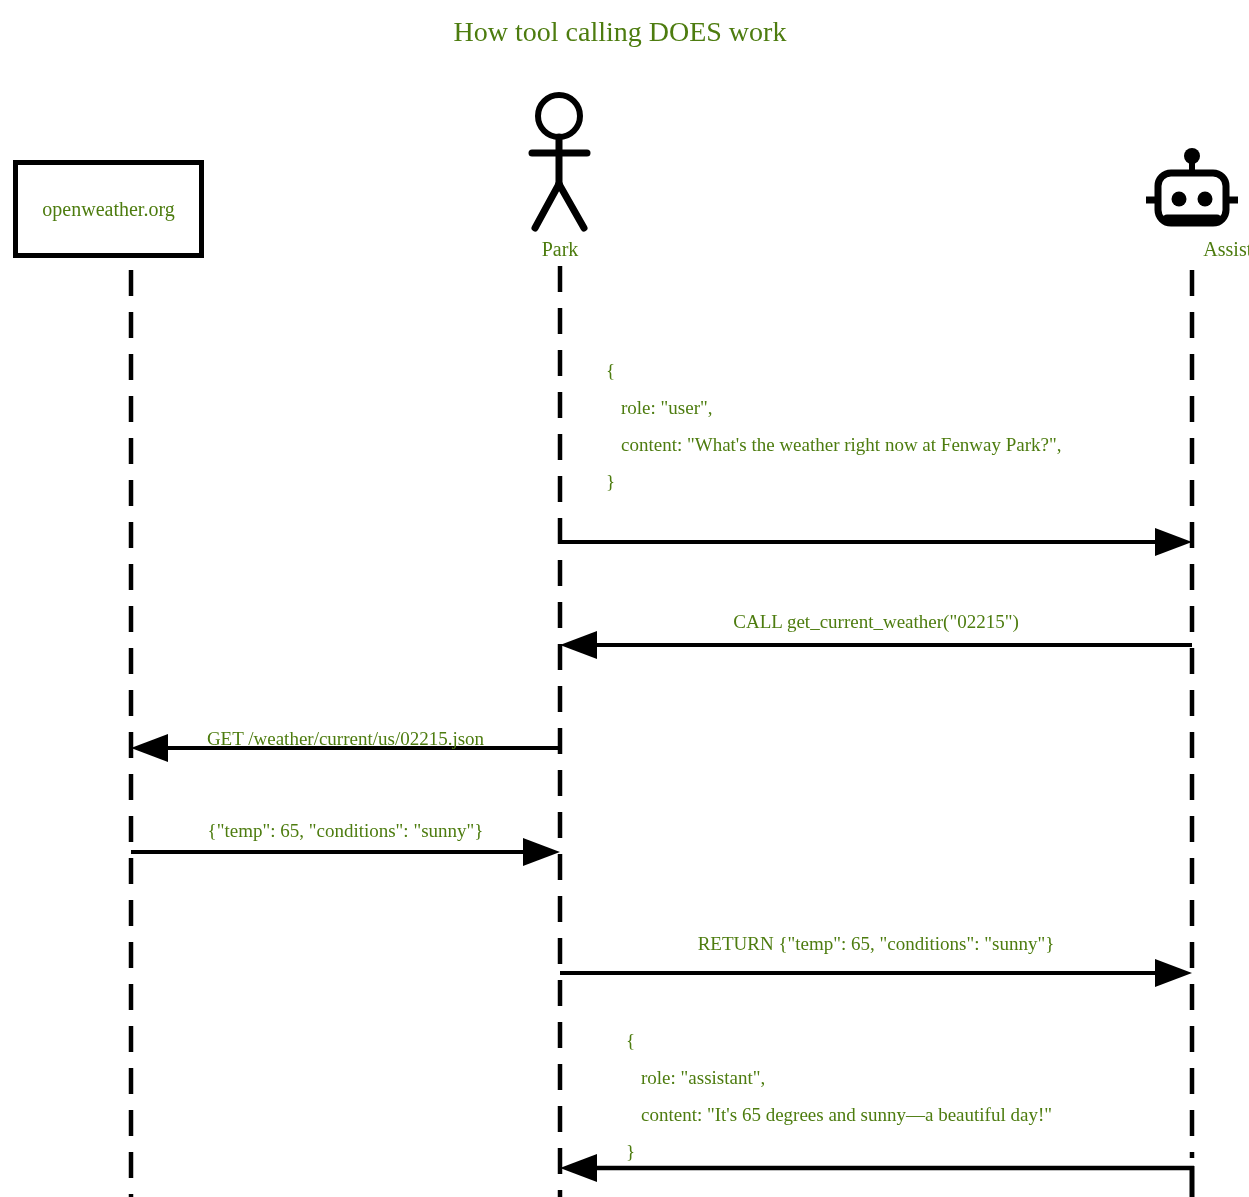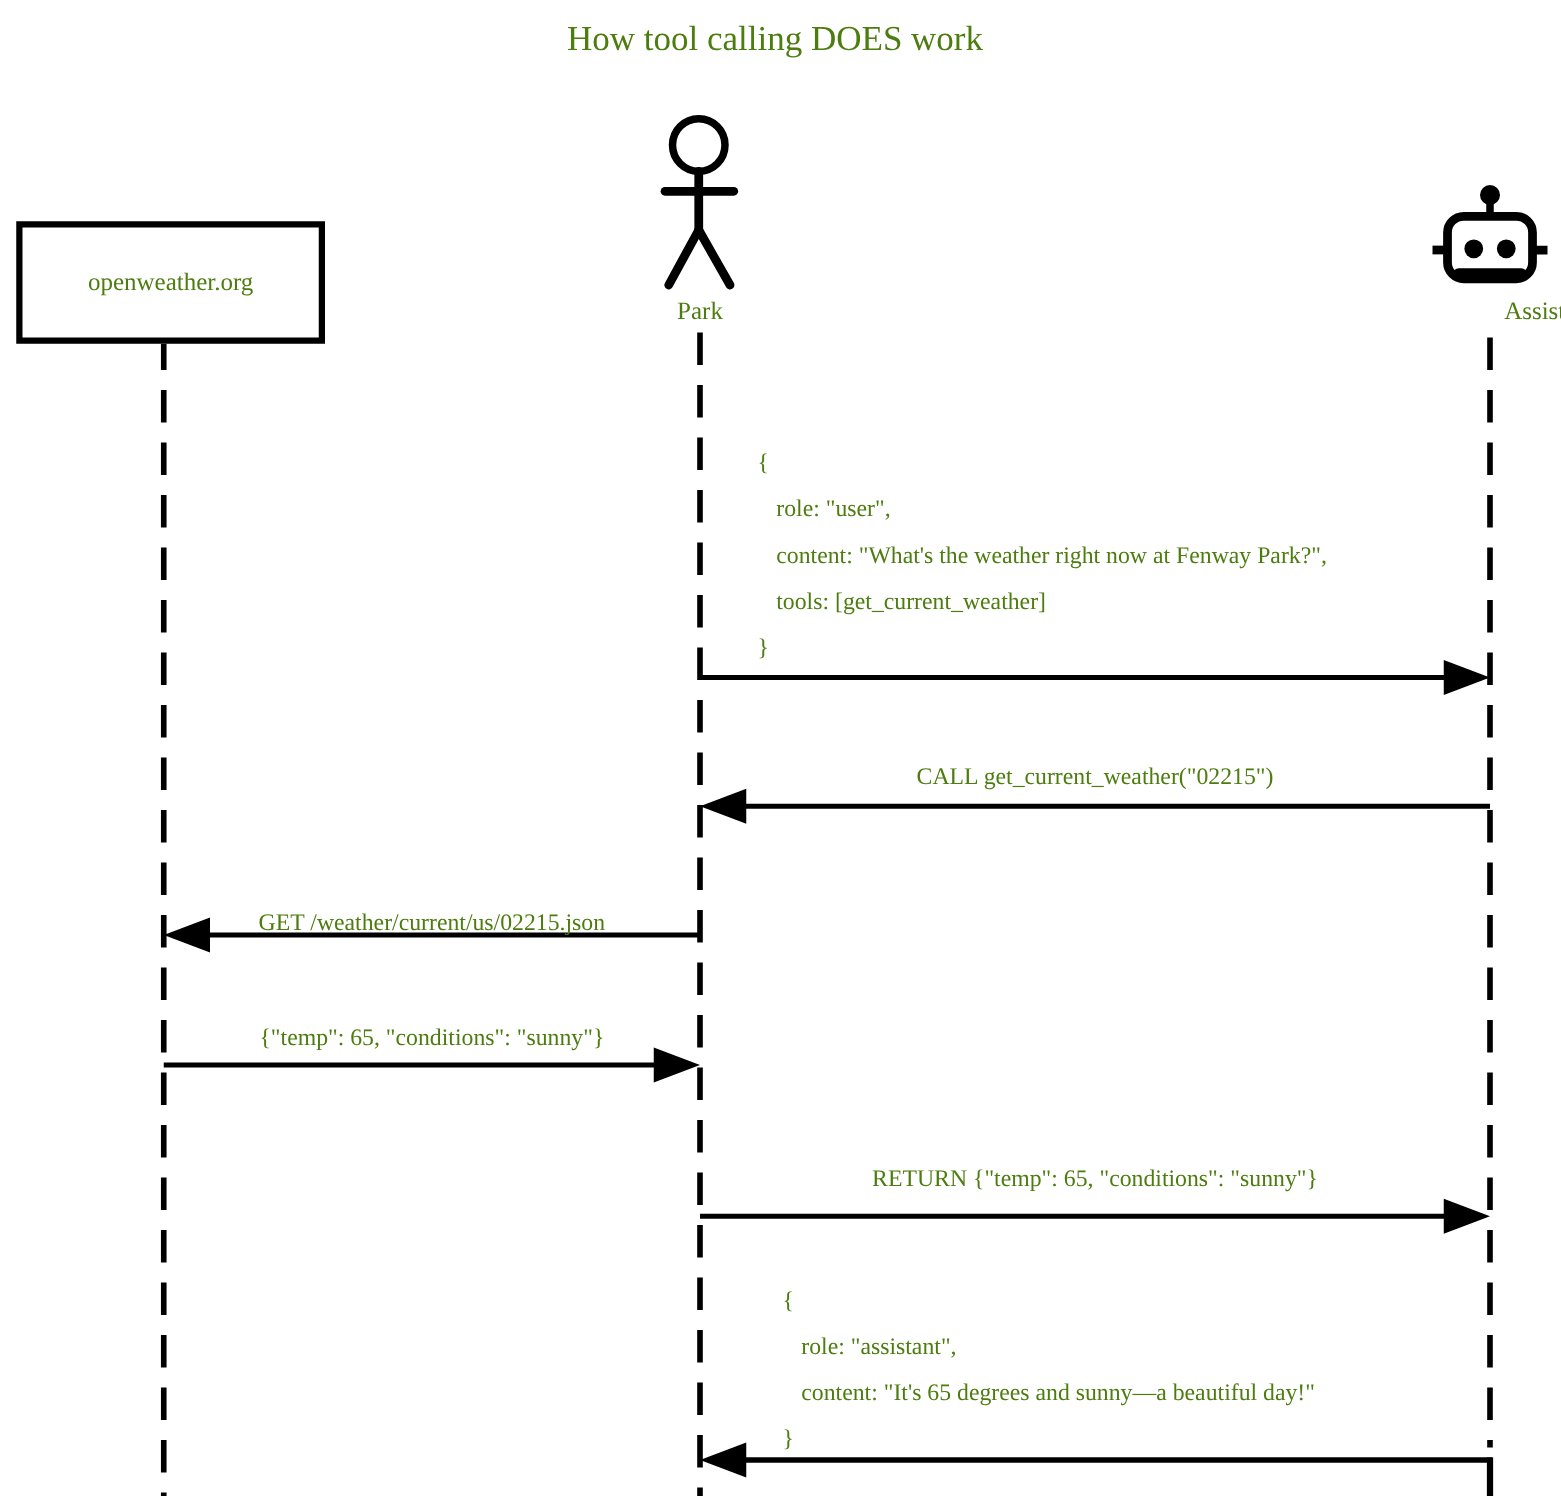--- a/index.html
+++ b/index.html
@@ -13,22 +13,22 @@
     color: #4d7c0f;
   }
   .abs { position: absolute; }
   .diagram-title {
     top: 16px; left: 0; width: 1240px;
     text-align: center;
     font-size: 28px;
     white-space: nowrap;
   }
   .participant-box {
-    left: 13px; top: 177px;
-    width: 247px; height: 98px;
+    left: 13px; top: 160px;
+    width: 191px; height: 98px;
     border: 5px solid #000000;
     box-sizing: border-box;
     display: flex; align-items: center; justify-content: center;
     background: #ffffff;
   }
   .participant-box-label { font-size: 20px; white-space: nowrap; }
   .actor-label {
     top: 238px;
     transform: translateX(-50%);
     font-size: 20px;
@@ -116,21 +116,20 @@
     <span class="participant-box-label">openweather.org</span>
   </div>
 
   <div class="abs actor-label" style="left:560px;">Park</div>
   <div class="abs actor-label" style="left:1240px;">Assistant</div>
 
   <div class="abs json-block" style="left:606px; top:352px;">
     <div>{</div>
     <div class="indent">role: "user",</div>
     <div class="indent">content: "What's the weather right now at Fenway Park?",</div>
-    <div class="indent">tools: [get_current_weather]</div>
     <div>}</div>
   </div>
 
   <div class="abs msg-label" style="left:560px; width:632px; top:611px;">CALL get_current_weather("02215")</div>
 
   <div class="abs msg-label" style="left:131px; width:429px; top:716px;margin-top:12px;">GET /weather/current/us/02215.json</div>
 
   <div class="abs msg-label" style="left:131px; width:429px; top:820px;">{"temp": 65, "conditions": "sunny"}</div>
 
   <div class="abs msg-label" style="left:560px; width:632px; top:933px;">RETURN {"temp": 65, "conditions": "sunny"}</div>

